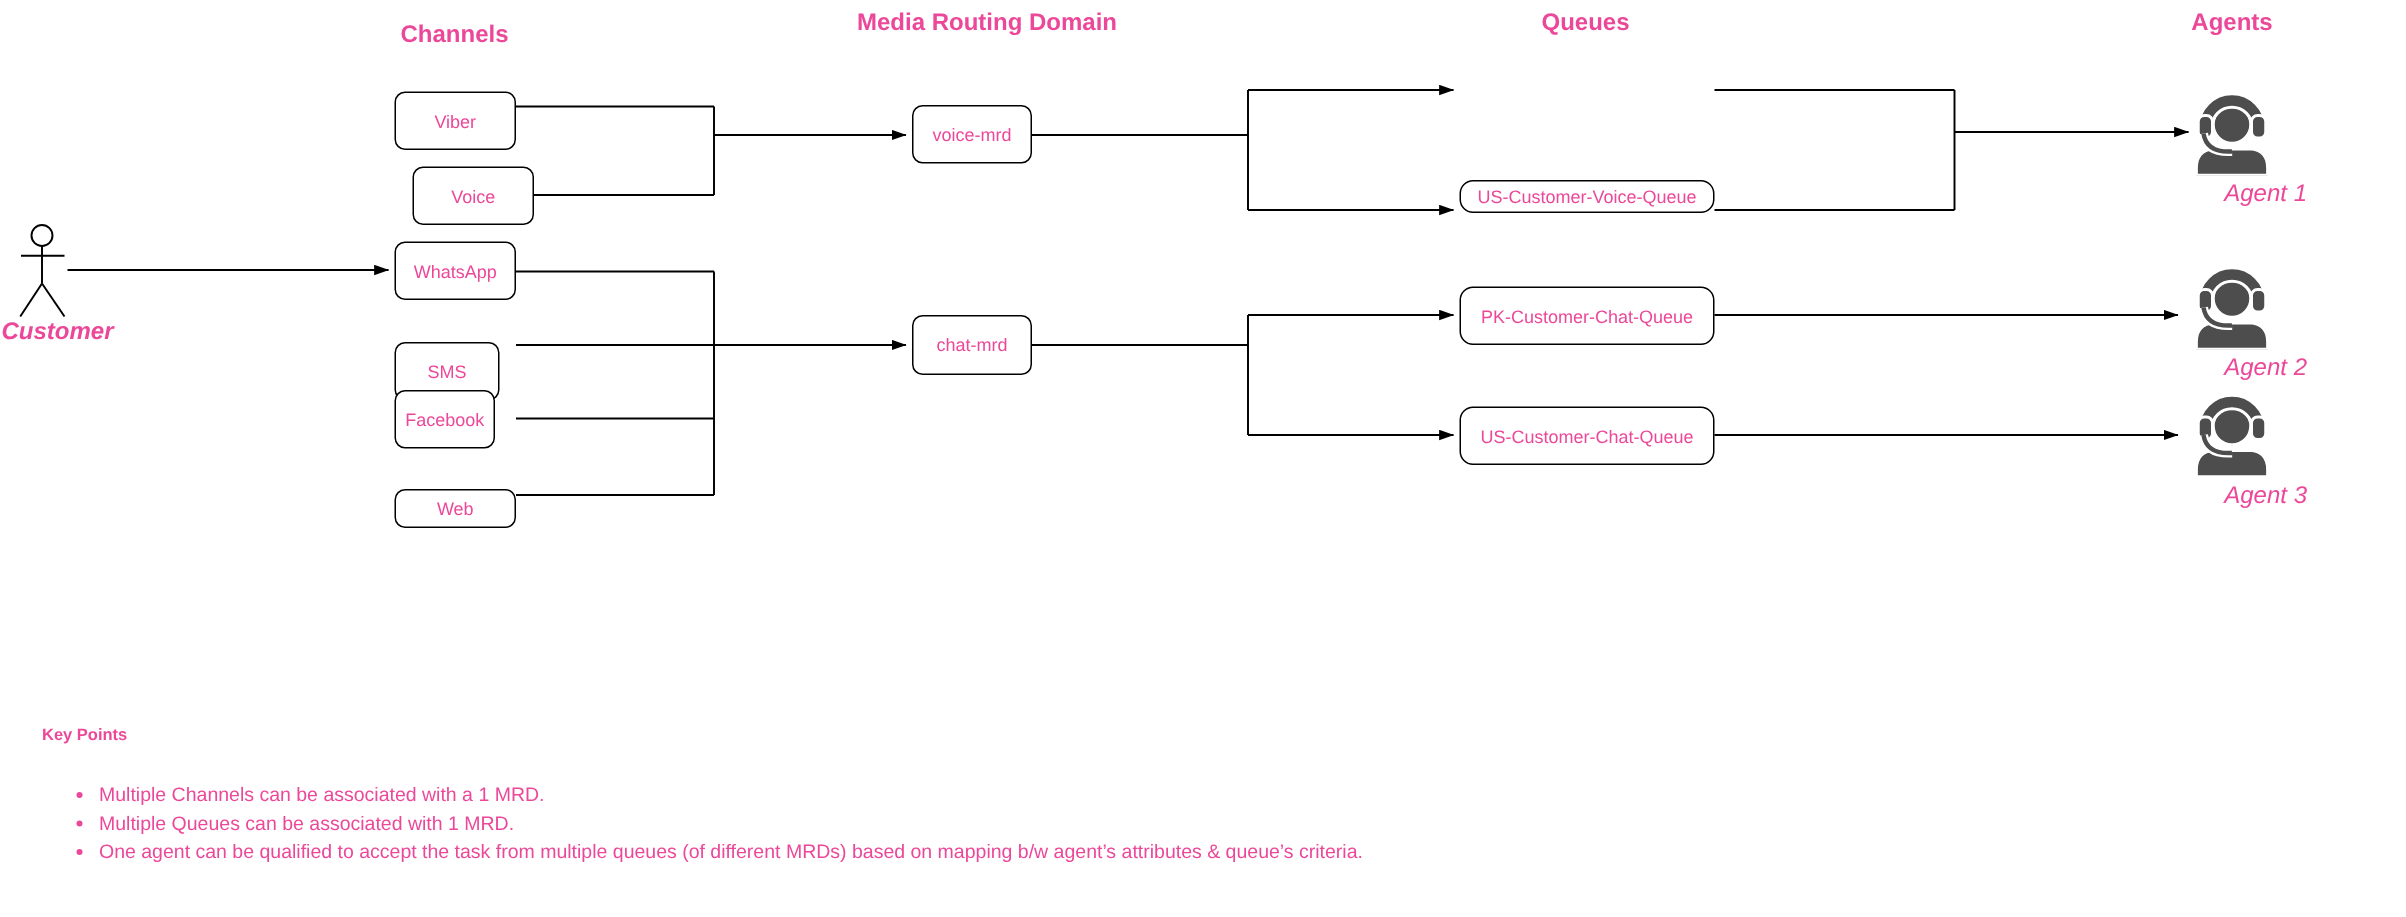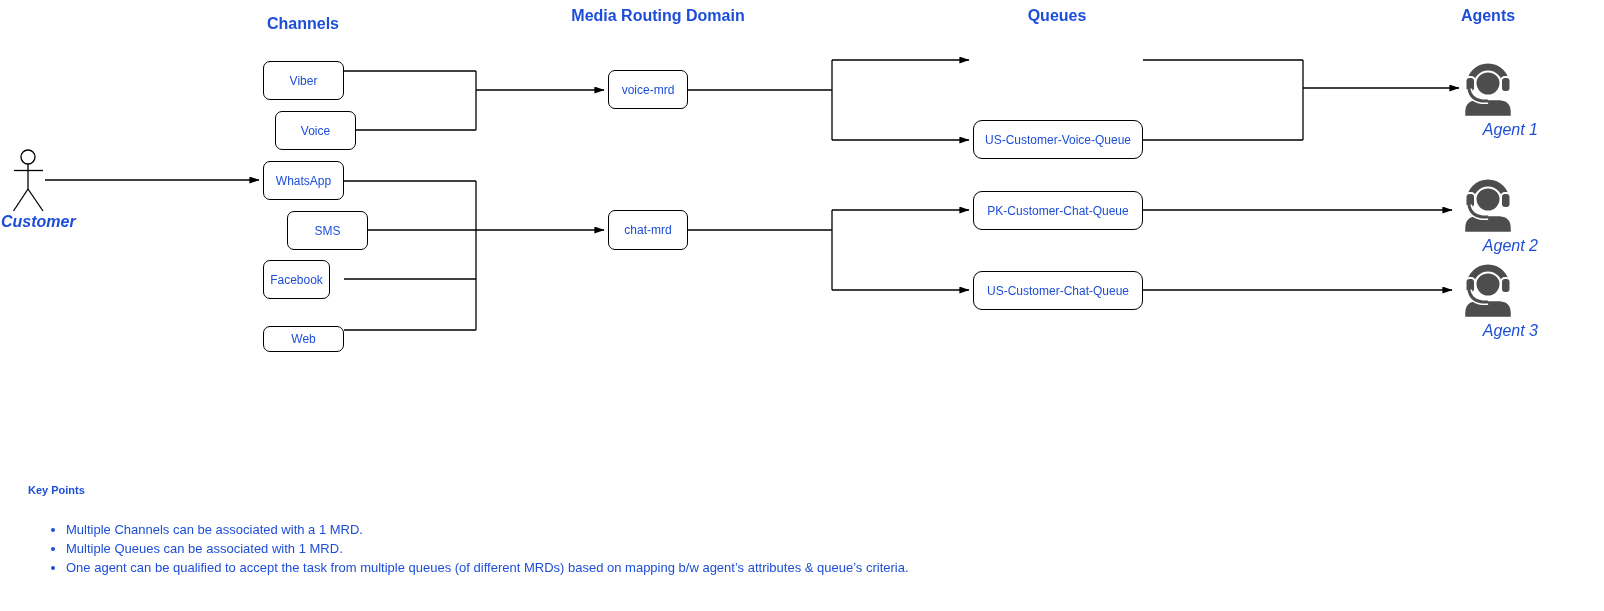--- a/index.html
+++ b/index.html
@@ -1,21 +1,21 @@
 <!DOCTYPE html>
 <html><head>
 <meta charset="utf-8">
 <style>
   html,body{margin:0;padding:0;background:#ffffff;}
   .stage{
     position:relative;
     width:1604px;height:611px;
     background:#ffffff;
     font-family:"Liberation Sans", sans-serif;
-    color:#1d4ed8;
+    color:#ec4899;
     overflow:hidden;
   }
   svg.wires{position:absolute;left:0;top:0;}
   .hdr{
     position:absolute;
     font-weight:bold;
     font-size:16px;
     text-align:center;
     white-space:nowrap;
   }
@@ -136,28 +136,28 @@
   <div class="hdr" style="left:243px;top:15px;width:120px;">Channels</div>
   <div class="hdr" style="left:558px;top:7px;width:200px;">Media Routing Domain</div>
   <div class="hdr" style="left:997px;top:7px;width:120px;">Queues</div>
   <div class="hdr" style="left:1428px;top:7px;width:120px;">Agents</div>
 
   <div class="lbl bold" style="left:1px;top:213px;width:56px;">Customer</div>
 
   <div class="node" style="left:263px;top:61px;width:81px;height:39px;">Viber</div>
   <div class="node" style="left:263px;top:111px;width:81px;height:39px;margin-left:12px;">Voice</div>
   <div class="node" style="left:263px;top:161px;width:81px;height:39px;">WhatsApp</div>
-  <div class="node" style="left:263px;top:211px;width:81px;height:39px;margin-left:24px;">SMS</div>
+  <div class="node" style="left:263px;top:228px;width:70px;height:39px;">SMS</div>
   <div class="node" style="left:263px;top:260px;width:67px;height:39px;">Facebook</div>
   <div class="node" style="left:263px;top:326px;width:81px;height:26px;">Web</div>
 
   <div class="node" style="left:608px;top:70px;width:80px;height:39px;">voice-mrd</div>
   <div class="node" style="left:608px;top:210px;width:80px;height:40px;">chat-mrd</div>
 
-  <div class="node queue" style="left:973px;top:120px;width:170px;height:39px;">US-Customer-Voice-Queue</div>
+  <div class="node queue" style="left:973px;top:120px;width:170px;height:22px;">US-Customer-Voice-Queue</div>
   <div class="node queue" style="left:973px;top:271px;width:170px;height:39px;">US-Customer-Chat-Queue</div>
   <div class="node queue" style="left:973px;top:191px;width:170px;height:39px;">PK-Customer-Chat-Queue</div>
 
   <div class="lbl" style="left:1438px;top:121px;width:100px;">Agent 1</div>
   <div class="lbl" style="left:1438px;top:237px;width:100px;">Agent 2</div>
   <div class="lbl" style="left:1438px;top:322px;width:100px;">Agent 3</div>
 
   <div class="kp-title">Key Points</div>
   <ul class="kp-list">
     <li>Multiple Channels can be associated with a 1 MRD.</li>

